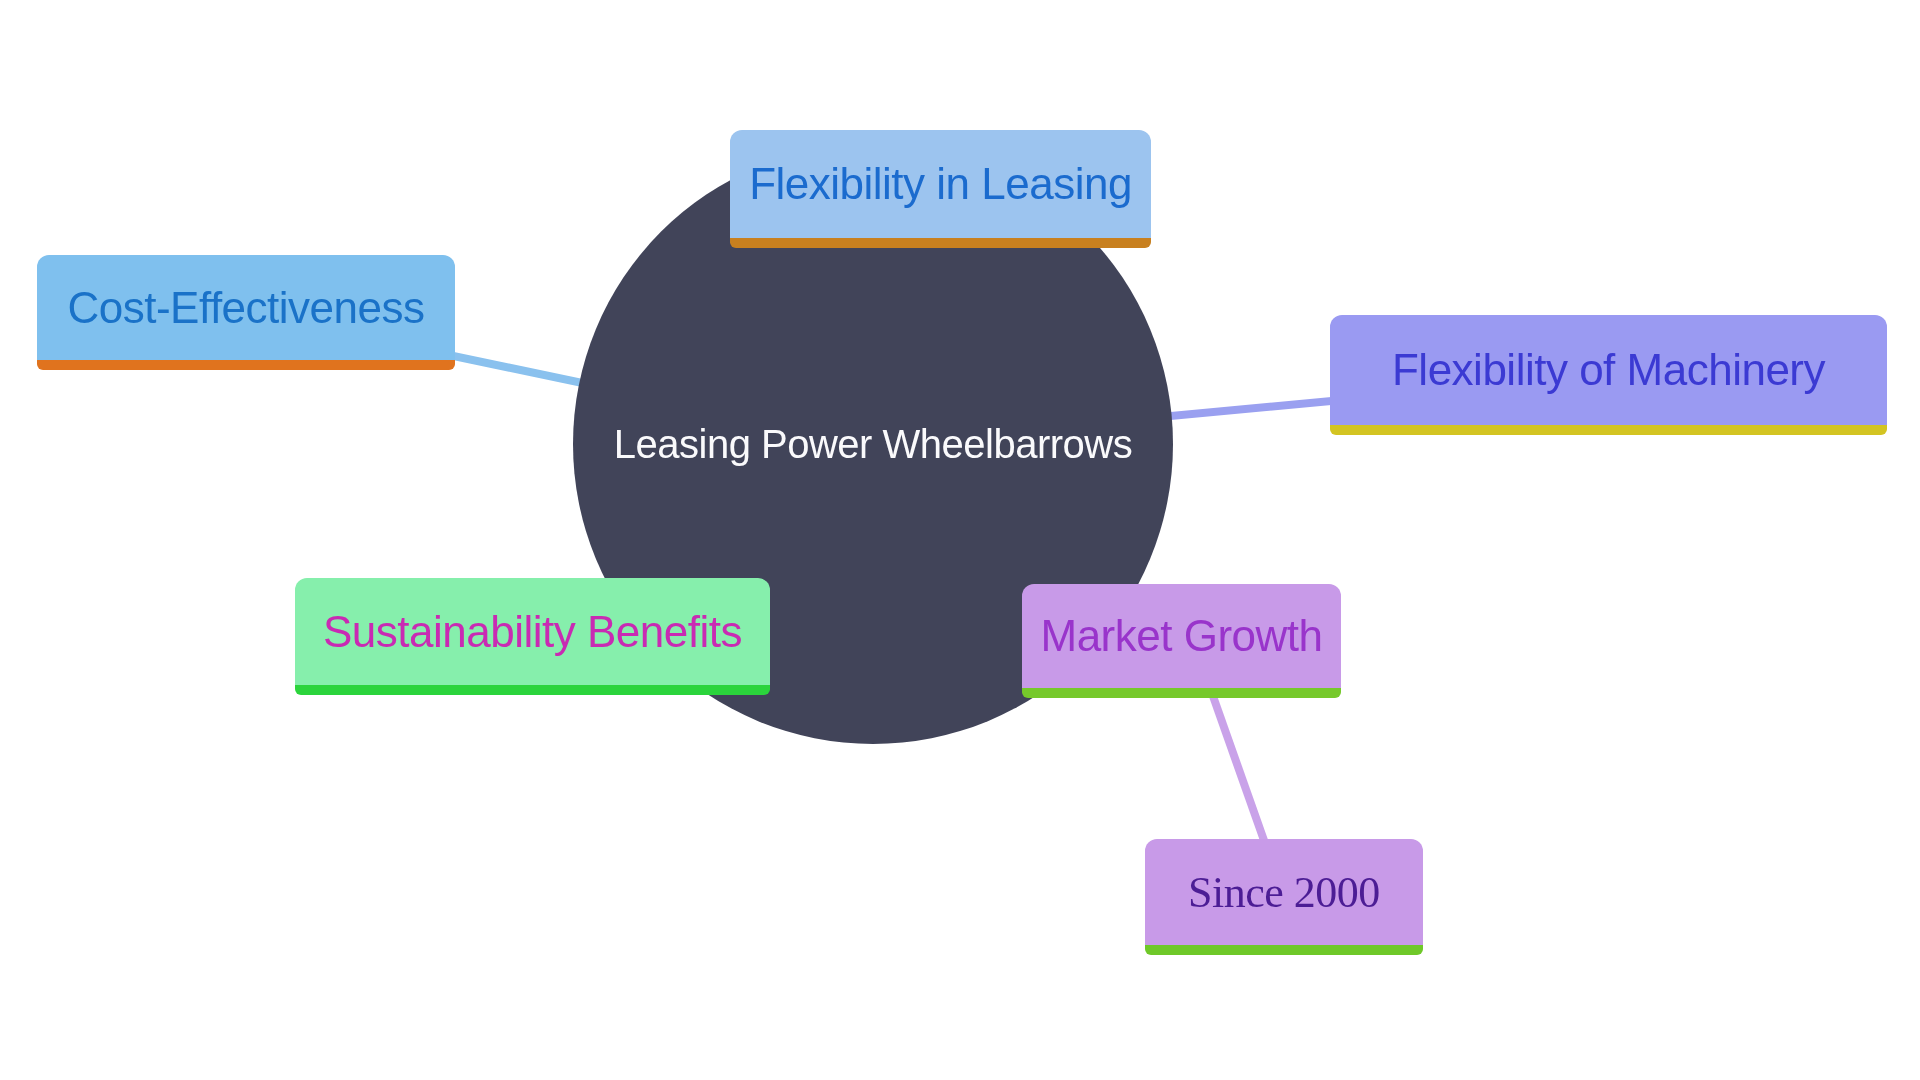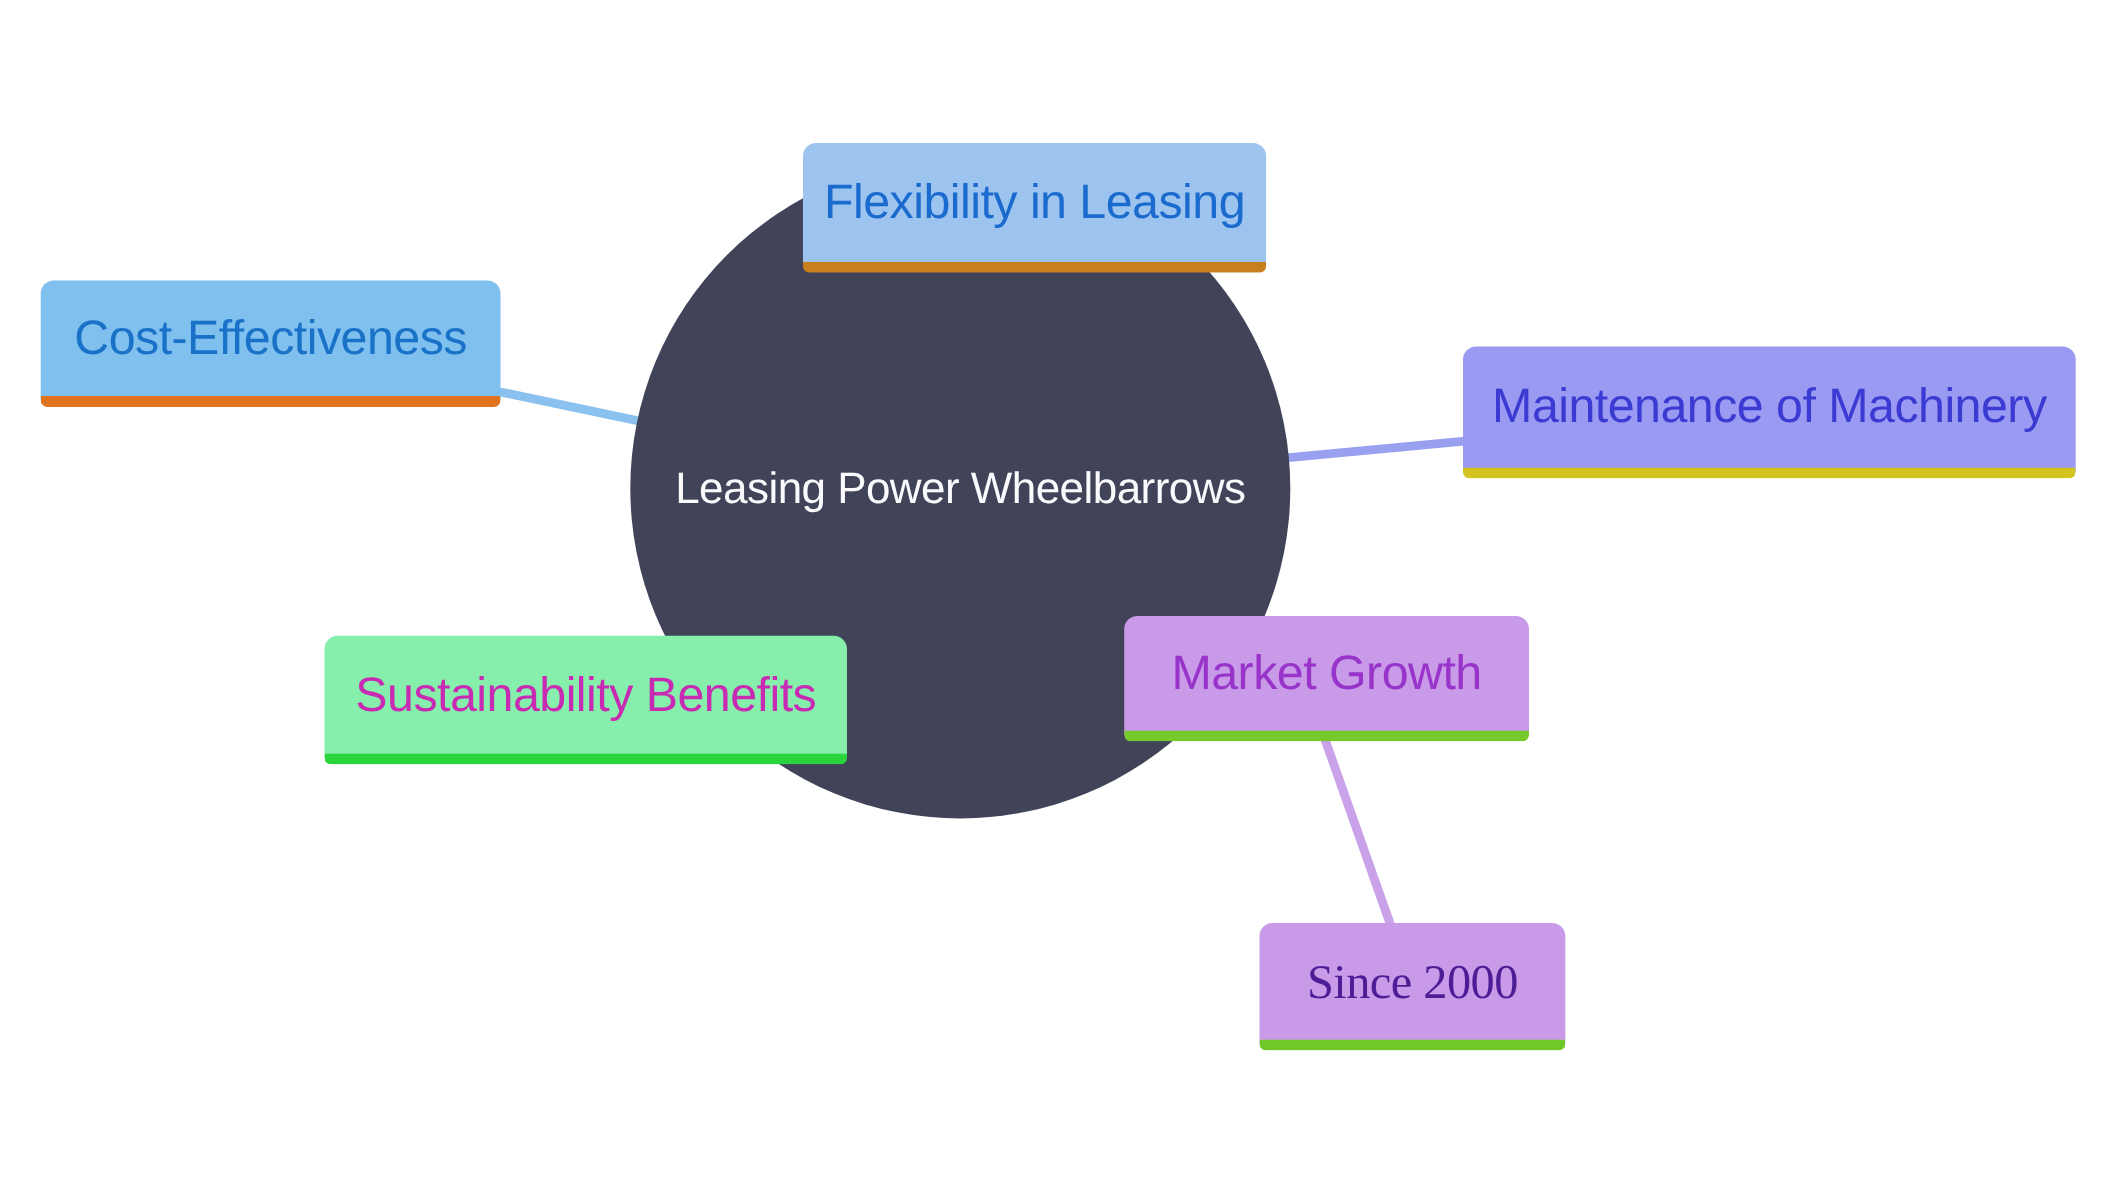--- a/index.html
+++ b/index.html
@@ -71,28 +71,28 @@
 
   <div class="node-box" style="left: 730px; top: 130px; width: 421px; height: 108px; background: rgb(156, 196, 239); border-bottom: 10px solid rgb(200, 128, 31);">
     <span class="node-label" style="color: rgb(27, 107, 206);">Flexibility in Leasing</span>
   </div>
 
   <div class="node-box" style="left: 37px; top: 255px; width: 418px; height: 105px; background: rgb(127, 192, 238); border-bottom: 10px solid rgb(224, 115, 30);">
     <span class="node-label" style="color: rgb(26, 114, 200);">Cost-Effectiveness</span>
   </div>
 
   <div class="node-box" style="left: 1330px; top: 315px; width: 557px; height: 110px; background: rgb(154, 154, 242); border-bottom: 10px solid rgb(211, 196, 34);">
-    <span class="node-label" style="color: rgb(59, 58, 211);">Maintenance of Machinery</span>
+    <span class="node-label" style="color: rgb(59, 58, 211);">Flexibility of Machinery</span>
   </div>
 
   <div class="node-box" style="left: 295px; top: 578px; width: 475px; height: 107px; background: #86efac; border-bottom: 10px solid rgb(43, 212, 60);">
     <span class="node-label" style="color: rgb(201, 42, 179);">Sustainability Benefits</span>
   </div>
 
-  <div class="node-box" style="left: 1022px; top: 560px; width: 368px; height: 104px; background: rgb(200, 154, 232); border-bottom: 10px solid rgb(118, 201, 43);">
+  <div class="node-box" style="left: 1022px; top: 584px; width: 319px; height: 104px; background: rgb(200, 154, 232); border-bottom: 10px solid rgb(118, 201, 43);">
     <span class="node-label" style="color: rgb(153, 52, 203);">Market Growth</span>
   </div>
 
   <div class="node-box" style="left: 1145px; top: 839px; width: 278px; height: 106px; background: rgb(200, 154, 232); border-bottom: 10px solid rgb(111, 200, 41);">
     <span class="node-label" style="color: #4c1d95; font-family: Liberation Serif, serif;">Since 2000</span>
   </div>
 
 </div>
 
 </body></html>

